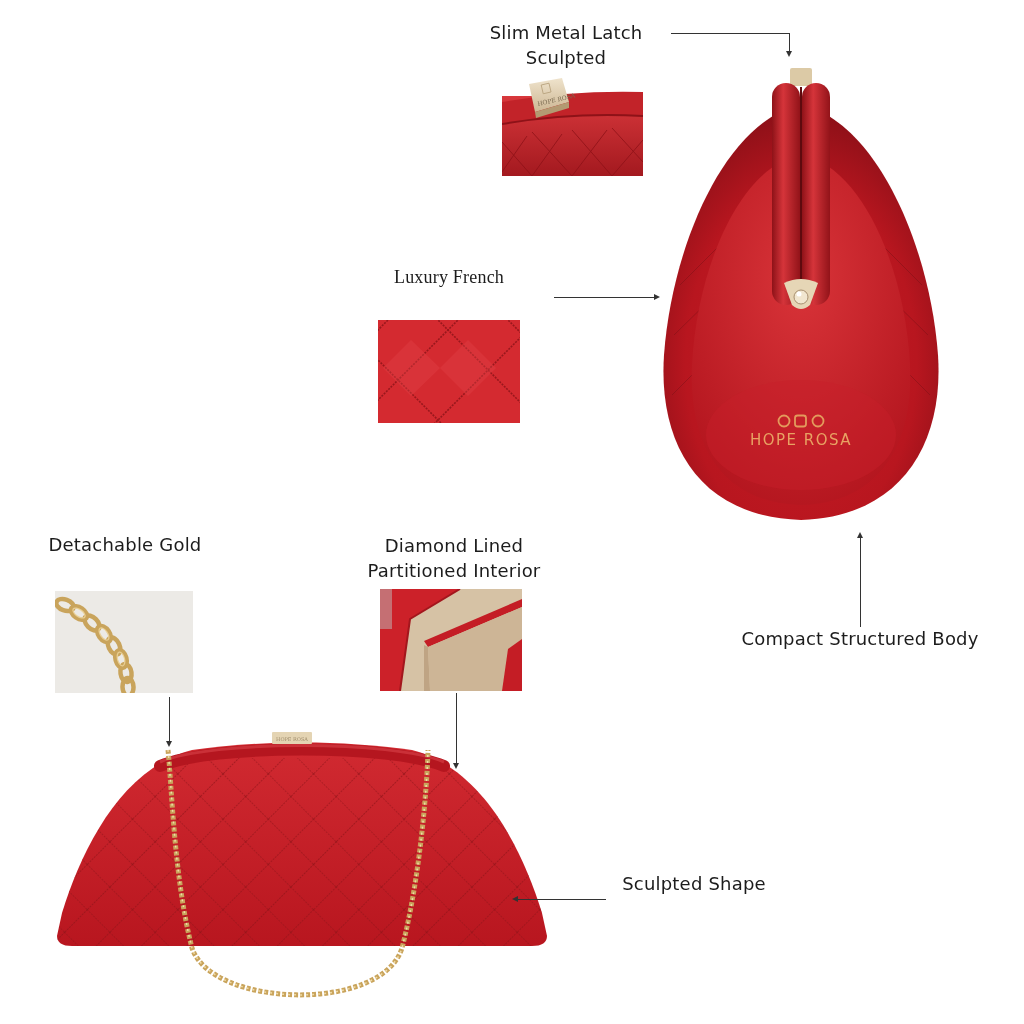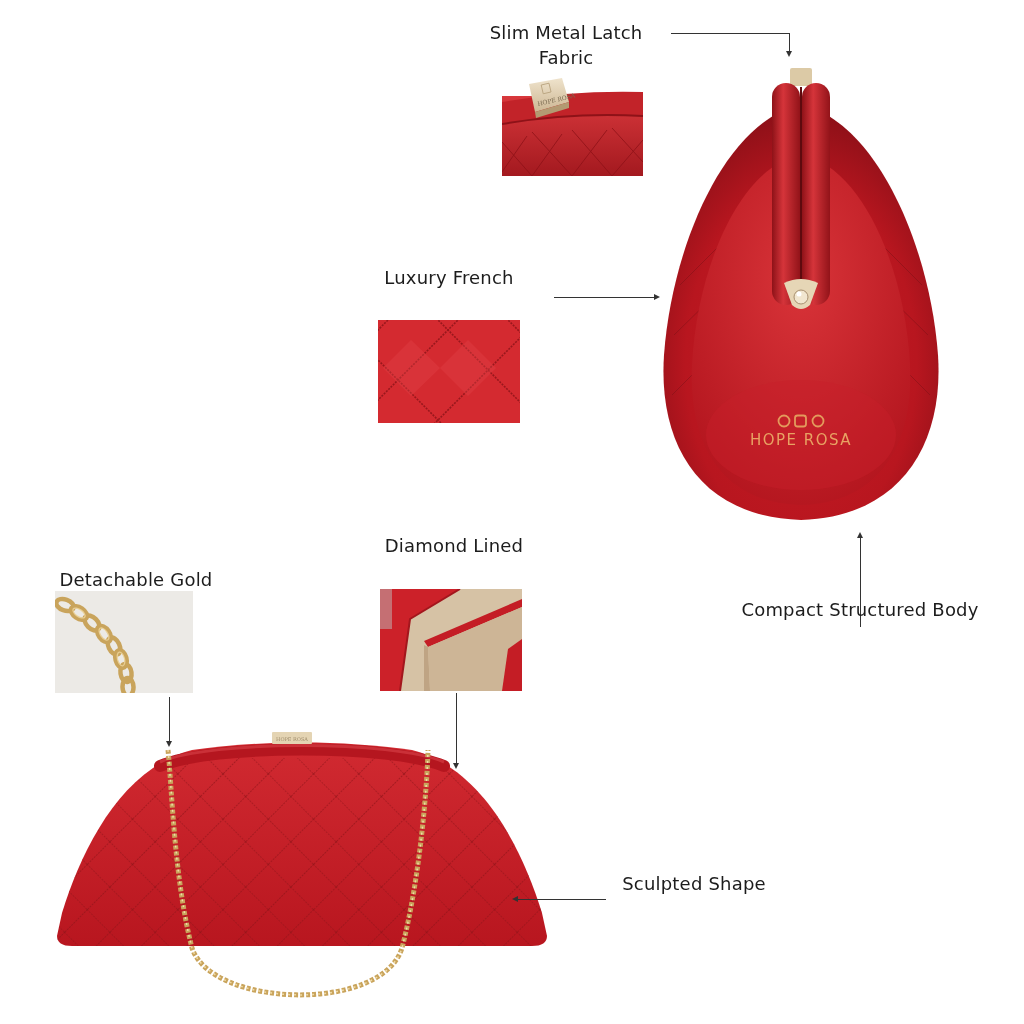--- a/index.html
+++ b/index.html
@@ -18,21 +18,21 @@
   .arrow-left { position:absolute; width:0; height:0; border-top:3px solid transparent;
                 border-bottom:3px solid transparent; border-right:6px solid #333; }
   .thumb { position:absolute; overflow:hidden; }
   .product { position:absolute; }
 </style>
 </head>
 <body>
 
 <div class="label" style="left:476px; top:20px; width:180px;">
   <span>Slim Metal Latch</span>
-  <span>Fabric</span>
+  <span>Sculpted</span>
 </div>
 <div class="line" style="left:671px; top:33px; width:118px; height:1px;"></div>
 <div class="line" style="left:789px; top:33px; width:1px; height:18px;"></div>
 <div class="arrow-down" style="left:786px; top:51px;"></div>
 
 <div class="thumb" style="left:502px; top:72px; width:141px; height:104px; background:#fff;">
   <svg width="141" height="104" viewBox="0 0 141 104">
     <defs>
       <linearGradient id="lr" x1="0" y1="0" x2="0" y2="1">
         <stop offset="0" stop-color="#d8383c"></stop>
@@ -56,21 +56,21 @@
       <line x1="110" y1="104" x2="141" y2="68"></line>
         <line x1="0" y1="100" x2="25" y2="64"></line>
     </g>
     <polygon points="27,12 60,6 67,30 33,40" fill="url(#gl)"></polygon>
     <polygon points="33,40 67,30 67,36 34,46" fill="#b39a72"></polygon>
     <text x="36" y="34" font-size="6" fill="#7a6a50" font-family="DejaVu Serif, serif" transform="rotate(-13 36 34)">HOPE ROSA</text>
     <rect x="40" y="12" width="8" height="9" fill="none" stroke="#b6a07c" stroke-width="0.8" transform="rotate(-13 44 16)"></rect>
   </svg>
 </div>
 
-<div class="label" style="left:355px; top:265px; width:188px;">
+<div class="label" style="left:355px; top:265px; width:188px;font-family:Liberation Serif, serif;">
   <span>Luxury French</span>
 </div>
 <div class="line" style="left:554px; top:297px; width:100px; height:1px;"></div>
 <div class="arrow-right" style="left:654px; top:294px;"></div>
 
 <div class="thumb" style="left:378px; top:320px; width:142px; height:103px; background:#d7262c;">
   <svg width="142" height="103" viewBox="0 0 142 103">
     <rect width="142" height="103" fill="#d42a30"></rect>
     <g stroke="#8f1419" stroke-width="1.6" stroke-dasharray="2 1.2" opacity="0.85" fill="none">
       <line x1="-20" y1="20" x2="90" y2="130"></line>
@@ -129,25 +129,25 @@
       <circle cx="124" cy="356" r="5.5"></circle>
       <rect x="135" y="350.5" width="11" height="11" rx="2.5"></rect>
       <circle cx="158" cy="356" r="5.5"></circle>
     </g>
     <text x="141" y="380" text-anchor="middle" font-size="15" letter-spacing="1.5" fill="#e8a263" font-family="DejaVu Sans, sans-serif">HOPE ROSA</text>
   </svg>
 </div>
 
 <div class="arrow-up" style="left:857px; top:532px;"></div>
 <div class="line" style="left:860px; top:537px; width:1px; height:90px;"></div>
-<div class="label" style="left:724px; top:597px; width:272px;">
+<div class="label" style="left:724px; top:626px; width:272px;">
   <span>Compact Structured Body</span>
 </div>
 
-<div class="label" style="left:41px; top:532px; width:190px;margin-top:35px;">
+<div class="label" style="left:30px; top:532px; width:190px;">
   <span>Detachable Gold</span>
 </div>
 <div class="thumb" style="left:55px; top:591px; width:138px; height:102px; background:#eceae6;">
   <svg width="138" height="102" viewBox="0 0 138 102">
     <g fill="none" stroke="#c9a45c" stroke-width="4.5">
       <ellipse cx="10" cy="14" rx="9" ry="5.5" transform="rotate(20 10 14)"></ellipse>
       <ellipse cx="24" cy="22" rx="9" ry="5.5" transform="rotate(35 24 22)"></ellipse>
       <ellipse cx="37" cy="32" rx="9" ry="5.5" transform="rotate(45 37 32)"></ellipse>
       <ellipse cx="49" cy="43" rx="9" ry="5.5" transform="rotate(55 49 43)"></ellipse>
       <ellipse cx="59" cy="55" rx="9" ry="5.5" transform="rotate(65 59 55)"></ellipse>
@@ -160,20 +160,21 @@
       <ellipse cx="49" cy="43" rx="7" ry="3.5" transform="rotate(55 49 43)"></ellipse>
       <ellipse cx="66" cy="68" rx="7" ry="3.5" transform="rotate(75 66 68)"></ellipse>
     </g>
   </svg>
 </div>
 <div class="line" style="left:169px; top:697px; width:1px; height:44px;"></div>
 <div class="arrow-down" style="left:166px; top:741px;"></div>
 
 <div class="label" style="left:352px; top:533px; width:204px;">
   <span>Diamond Lined</span>
+  <span>Partitioned Interior</span>
 </div>
 <div class="thumb" style="left:380px; top:589px; width:142px; height:102px; background:#d2bfa3;">
   <svg width="142" height="102" viewBox="0 0 142 102">
     <rect width="142" height="102" fill="#d6c2a5"></rect>
     <path d="M0,0 L80,0 L30,30 L20,102 L0,102 Z" fill="#cc2129"></path>
     <path d="M80,0 L30,30 L20,102" stroke="#a3161d" stroke-width="2" fill="none"></path>
     <path d="M44,52 L142,10 L142,18 L48,58 Z" fill="#c41d25"></path>
     <path d="M44,56 L48,58 L50,102 L44,102 Z" fill="#bfa484"></path>
     <path d="M48,58 L142,18 L142,102 L50,102 Z" fill="#cdb596"></path>
     <path d="M128,60 L142,50 L142,102 L122,102 Z" fill="#c41d25"></path>

